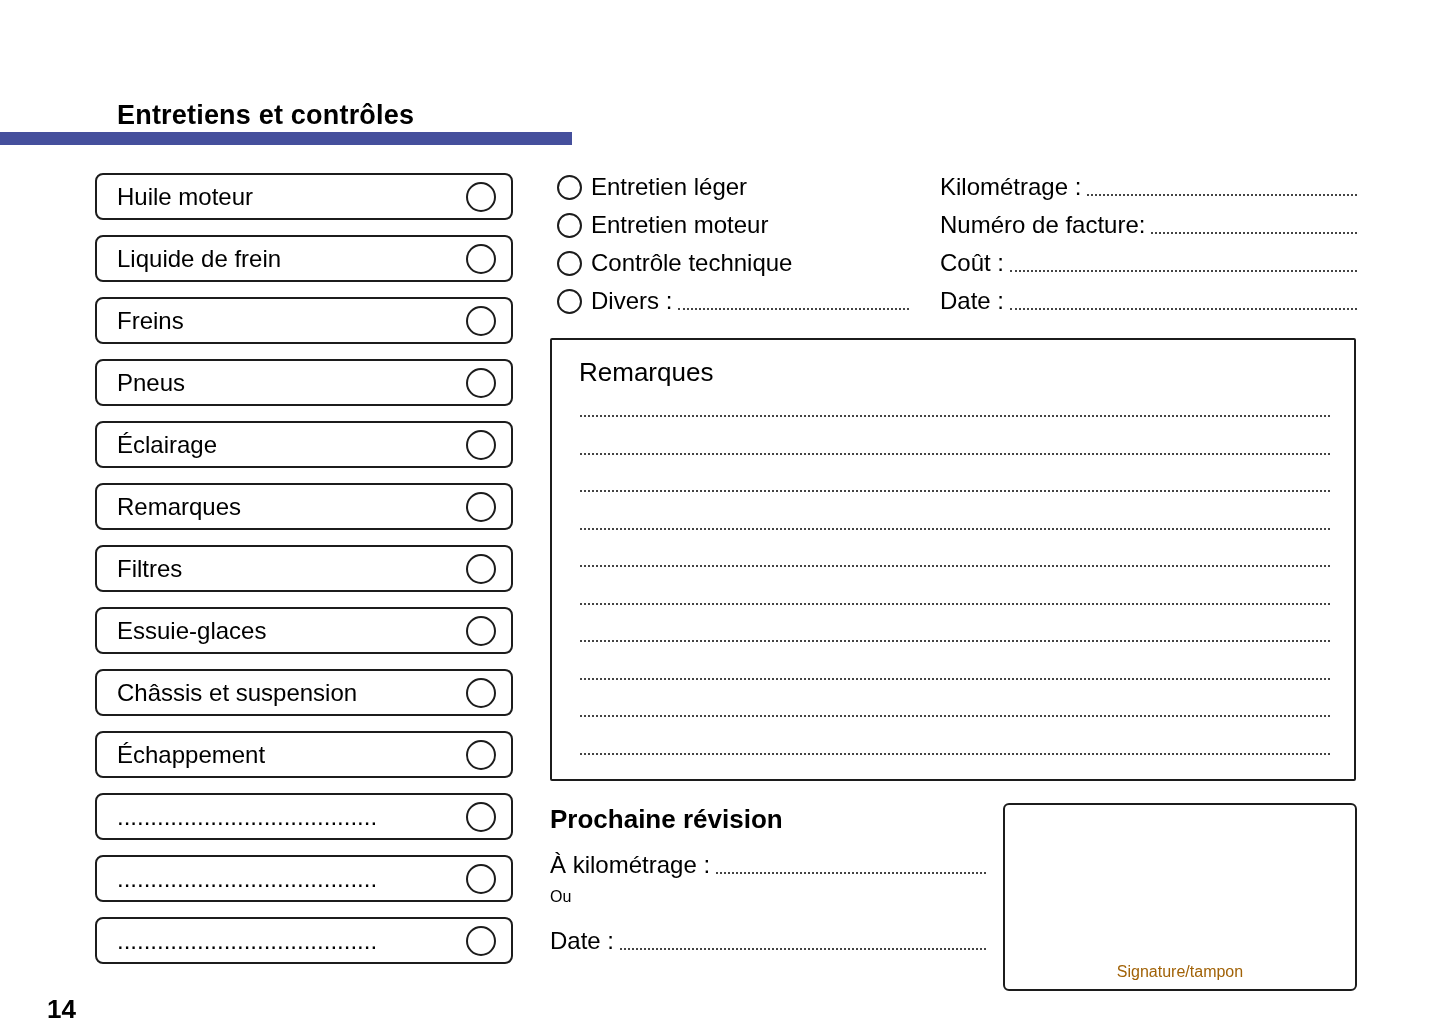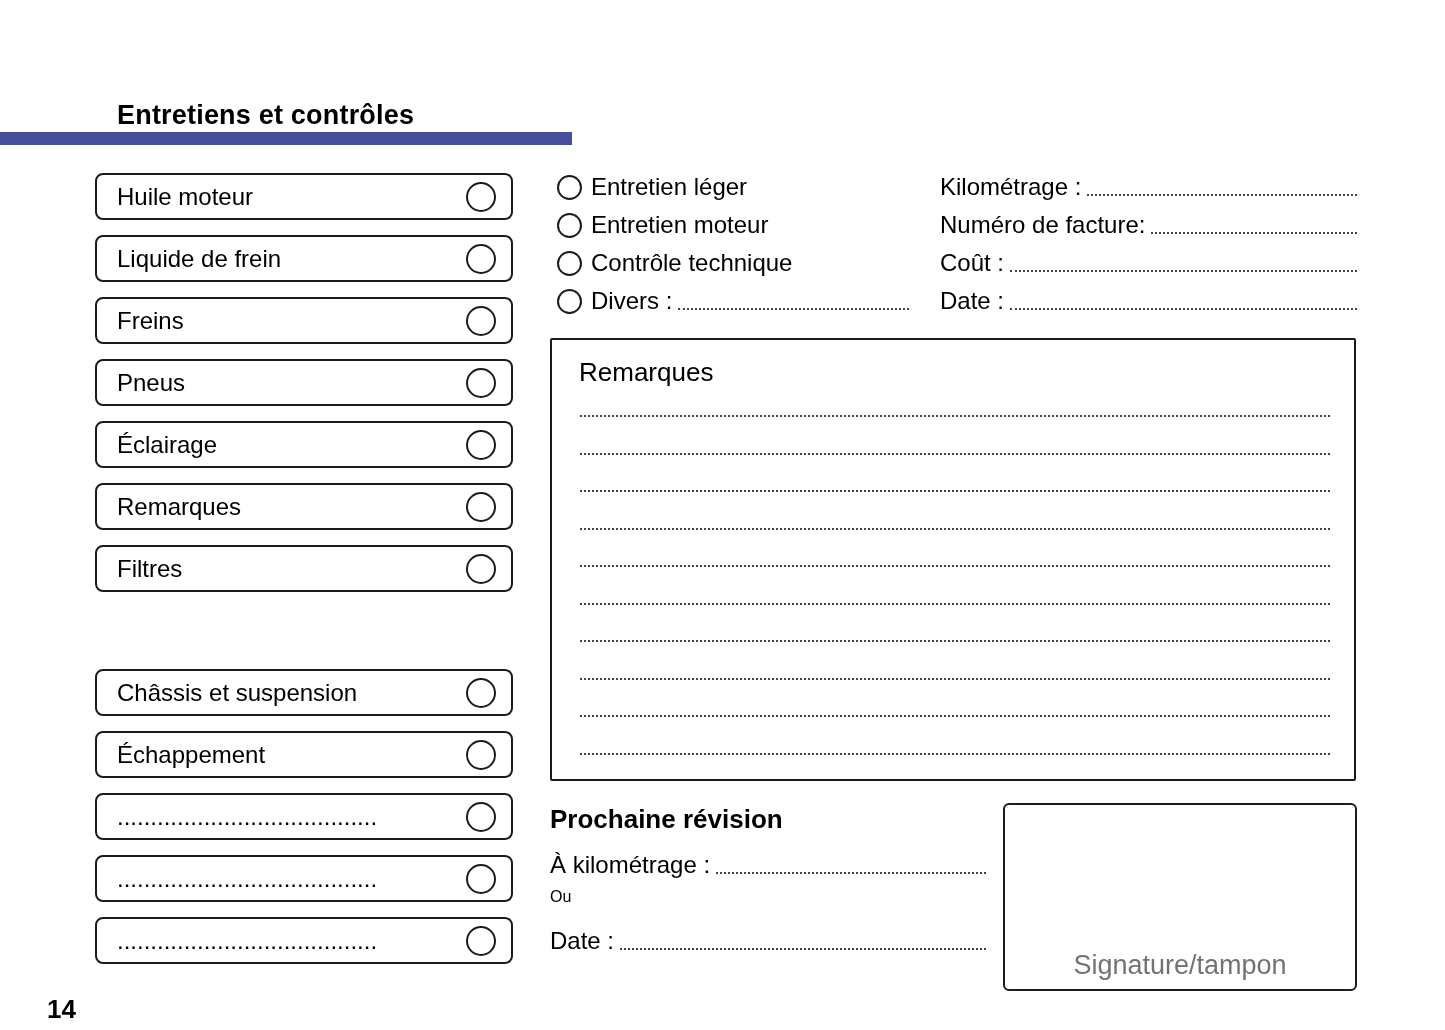--- a/index.html
+++ b/index.html
@@ -50,21 +50,21 @@
   
   .next-title { position:absolute; left:550px; top:776px; font-size:26px; font-weight:bold; }
   .ns-row { position:absolute; left:550px; width:436px; height:32px; display:flex; align-items:center; font-size:24px; }
   .ns-plain { position:absolute; left:550px; font-size:16px; }
 
   
   .sign-box {
     position:absolute; left:1003px; top:775px; width:354px; height:188px;
     border:2px solid #1c1c1c; border-radius:6px; box-sizing:border-box; background:#fff;
   }
-  .sign-label { position:absolute; bottom:8px; left:0; width:100%; text-align:center; color:#737373; font-size:27px; }
+  .sign-label { position:absolute; bottom:8px; left:0; width:100%; text-align:center; color:#a16207; font-size:16px; }
 
   .page-number { position:absolute; left:47px; top:966px; font-size:26px;font-weight:bold; }
 </style>
 </head>
 <body>
 
 <div class="page">
 
   <div class="title">Entretiens et contrôles</div>
   <div class="accent-bar"></div>
@@ -88,20 +88,24 @@
   <div class="check-row" style="top:393px">
     <span class="check-label">Éclairage</span>
     <span class="check-circle"></span>
   </div>
   <div class="check-row" style="top:455px">
     <span class="check-label">Remarques</span>
     <span class="check-circle"></span>
   </div>
   <div class="check-row" style="top:517px">
     <span class="check-label">Filtres</span>
+    <span class="check-circle"></span>
+  </div>
+  <div class="check-row" style="top:579px">
+    <span class="check-label">Essuie-glaces</span>
     <span class="check-circle"></span>
   </div>
   <div class="check-row" style="top:641px">
     <span class="check-label">Châssis et suspension</span>
     <span class="check-circle"></span>
   </div>
   <div class="check-row" style="top:703px">
     <span class="check-label">Échappement</span>
     <span class="check-circle"></span>
   </div>

